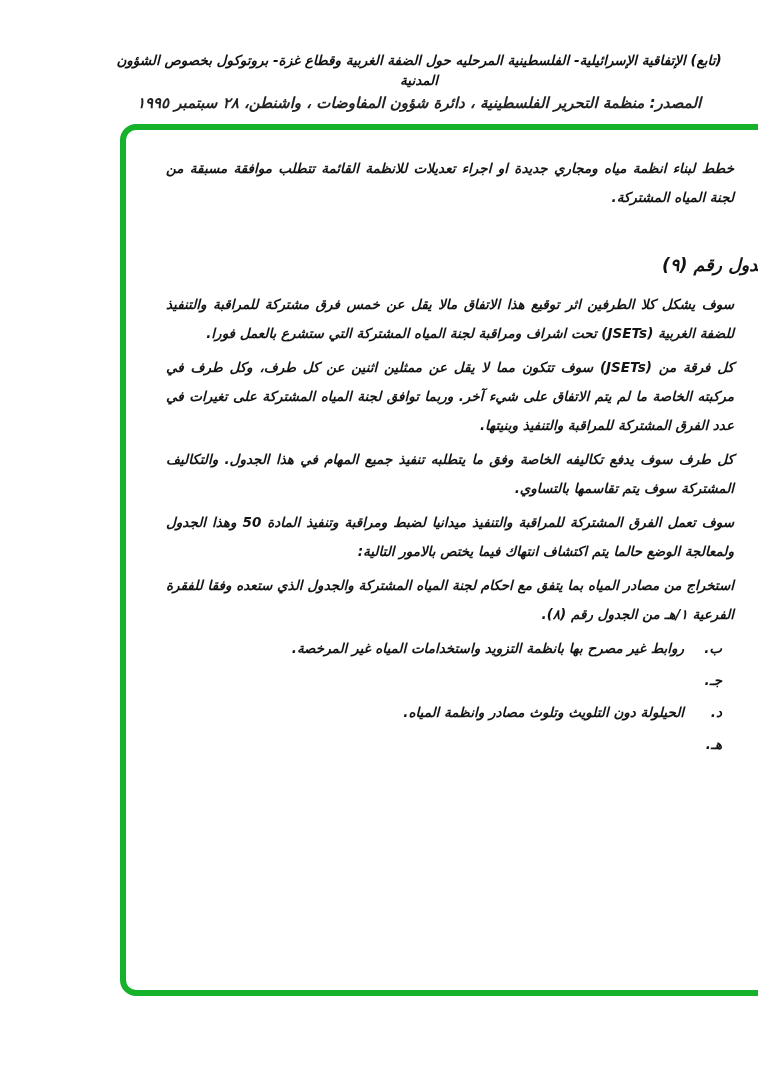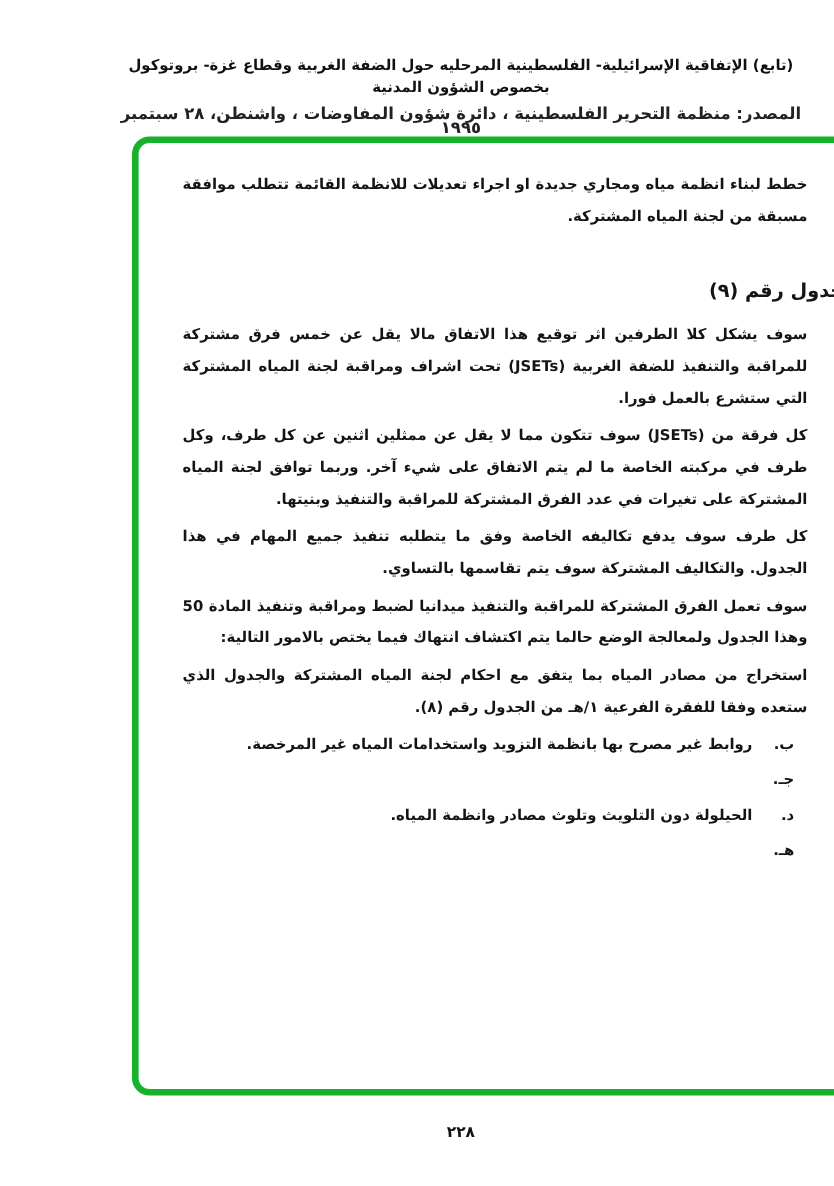--- a/index.html
+++ b/index.html
@@ -4,21 +4,21 @@
 <style>
   html,body{margin:0;padding:0;}
   body{
     width:758px;height:1078px;
     background:#ffffff;
     font-family:"DejaVu Sans","Liberation Sans",sans-serif;
     color:#141414;
     position:relative;
     overflow:hidden;
   }
-  .page{width:678px;height:1078px;position:relative;direction:rtl;}
+  .page{width:678px;height:1078px;position:relative;direction:rtl;font-style:italic;}
 
   
   .doc-header{
     position:absolute;top:50px;left:24px;right:24px;
     text-align:center;direction:rtl;
   }
   .doc-title{
     font-size:13.5px;font-weight:bold;line-height:20px;color:#111;
     letter-spacing:0;
   }
@@ -131,15 +131,14 @@
         </div>
 
         <div class="sub-item">
           <span class="marker">هـ.</span>
         </div>
 
       </div>
     </div>
   </div>
 
-  <div class="page-number">٢٢٨</div>
 
 </div>
 
 </body></html>

